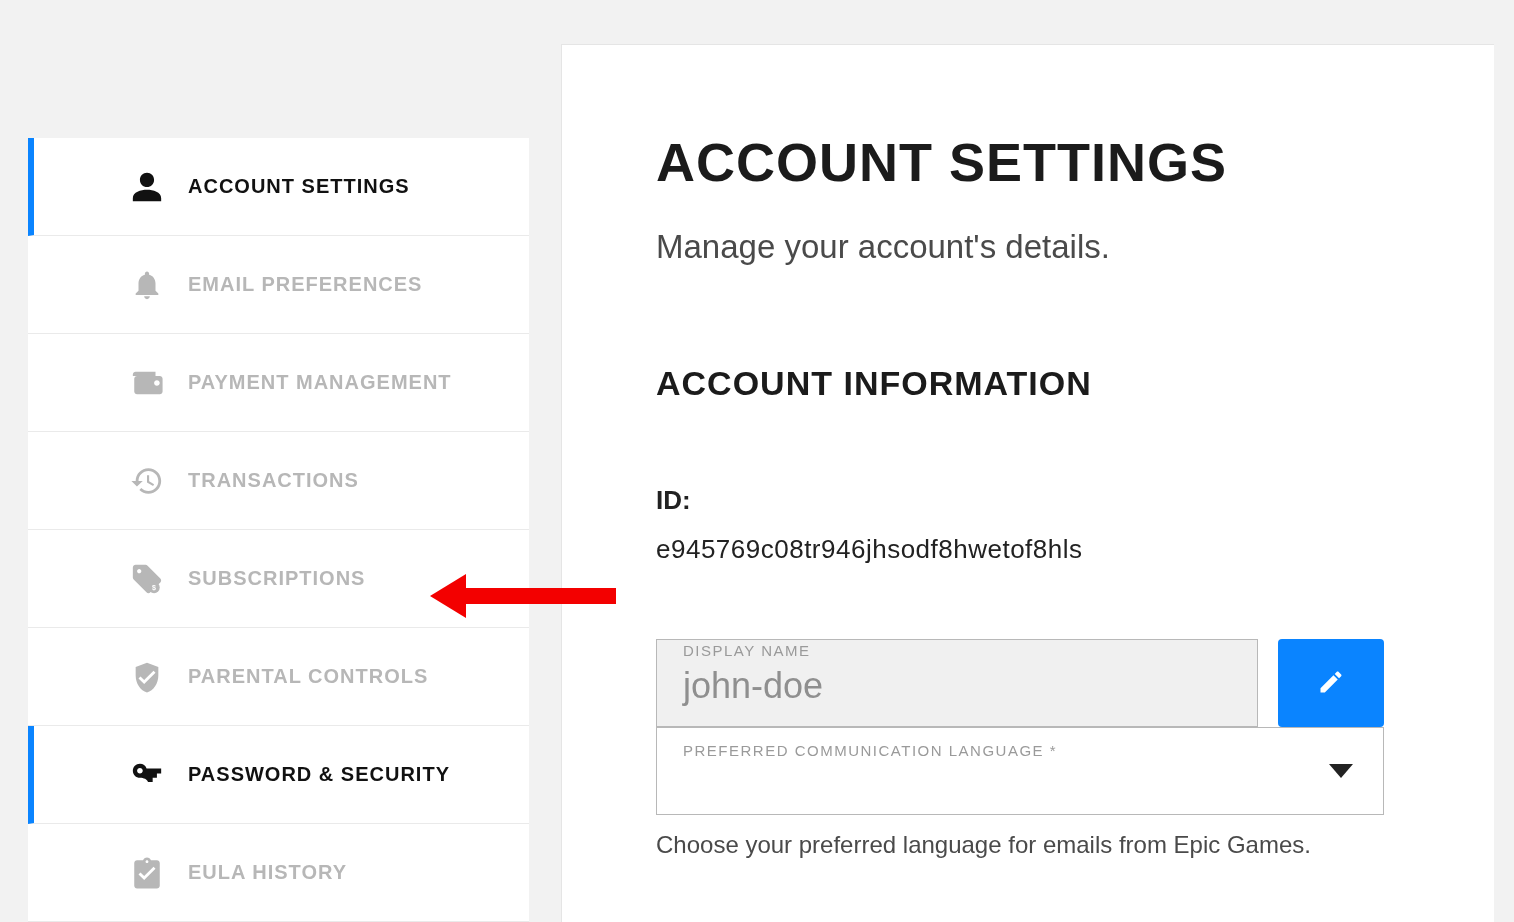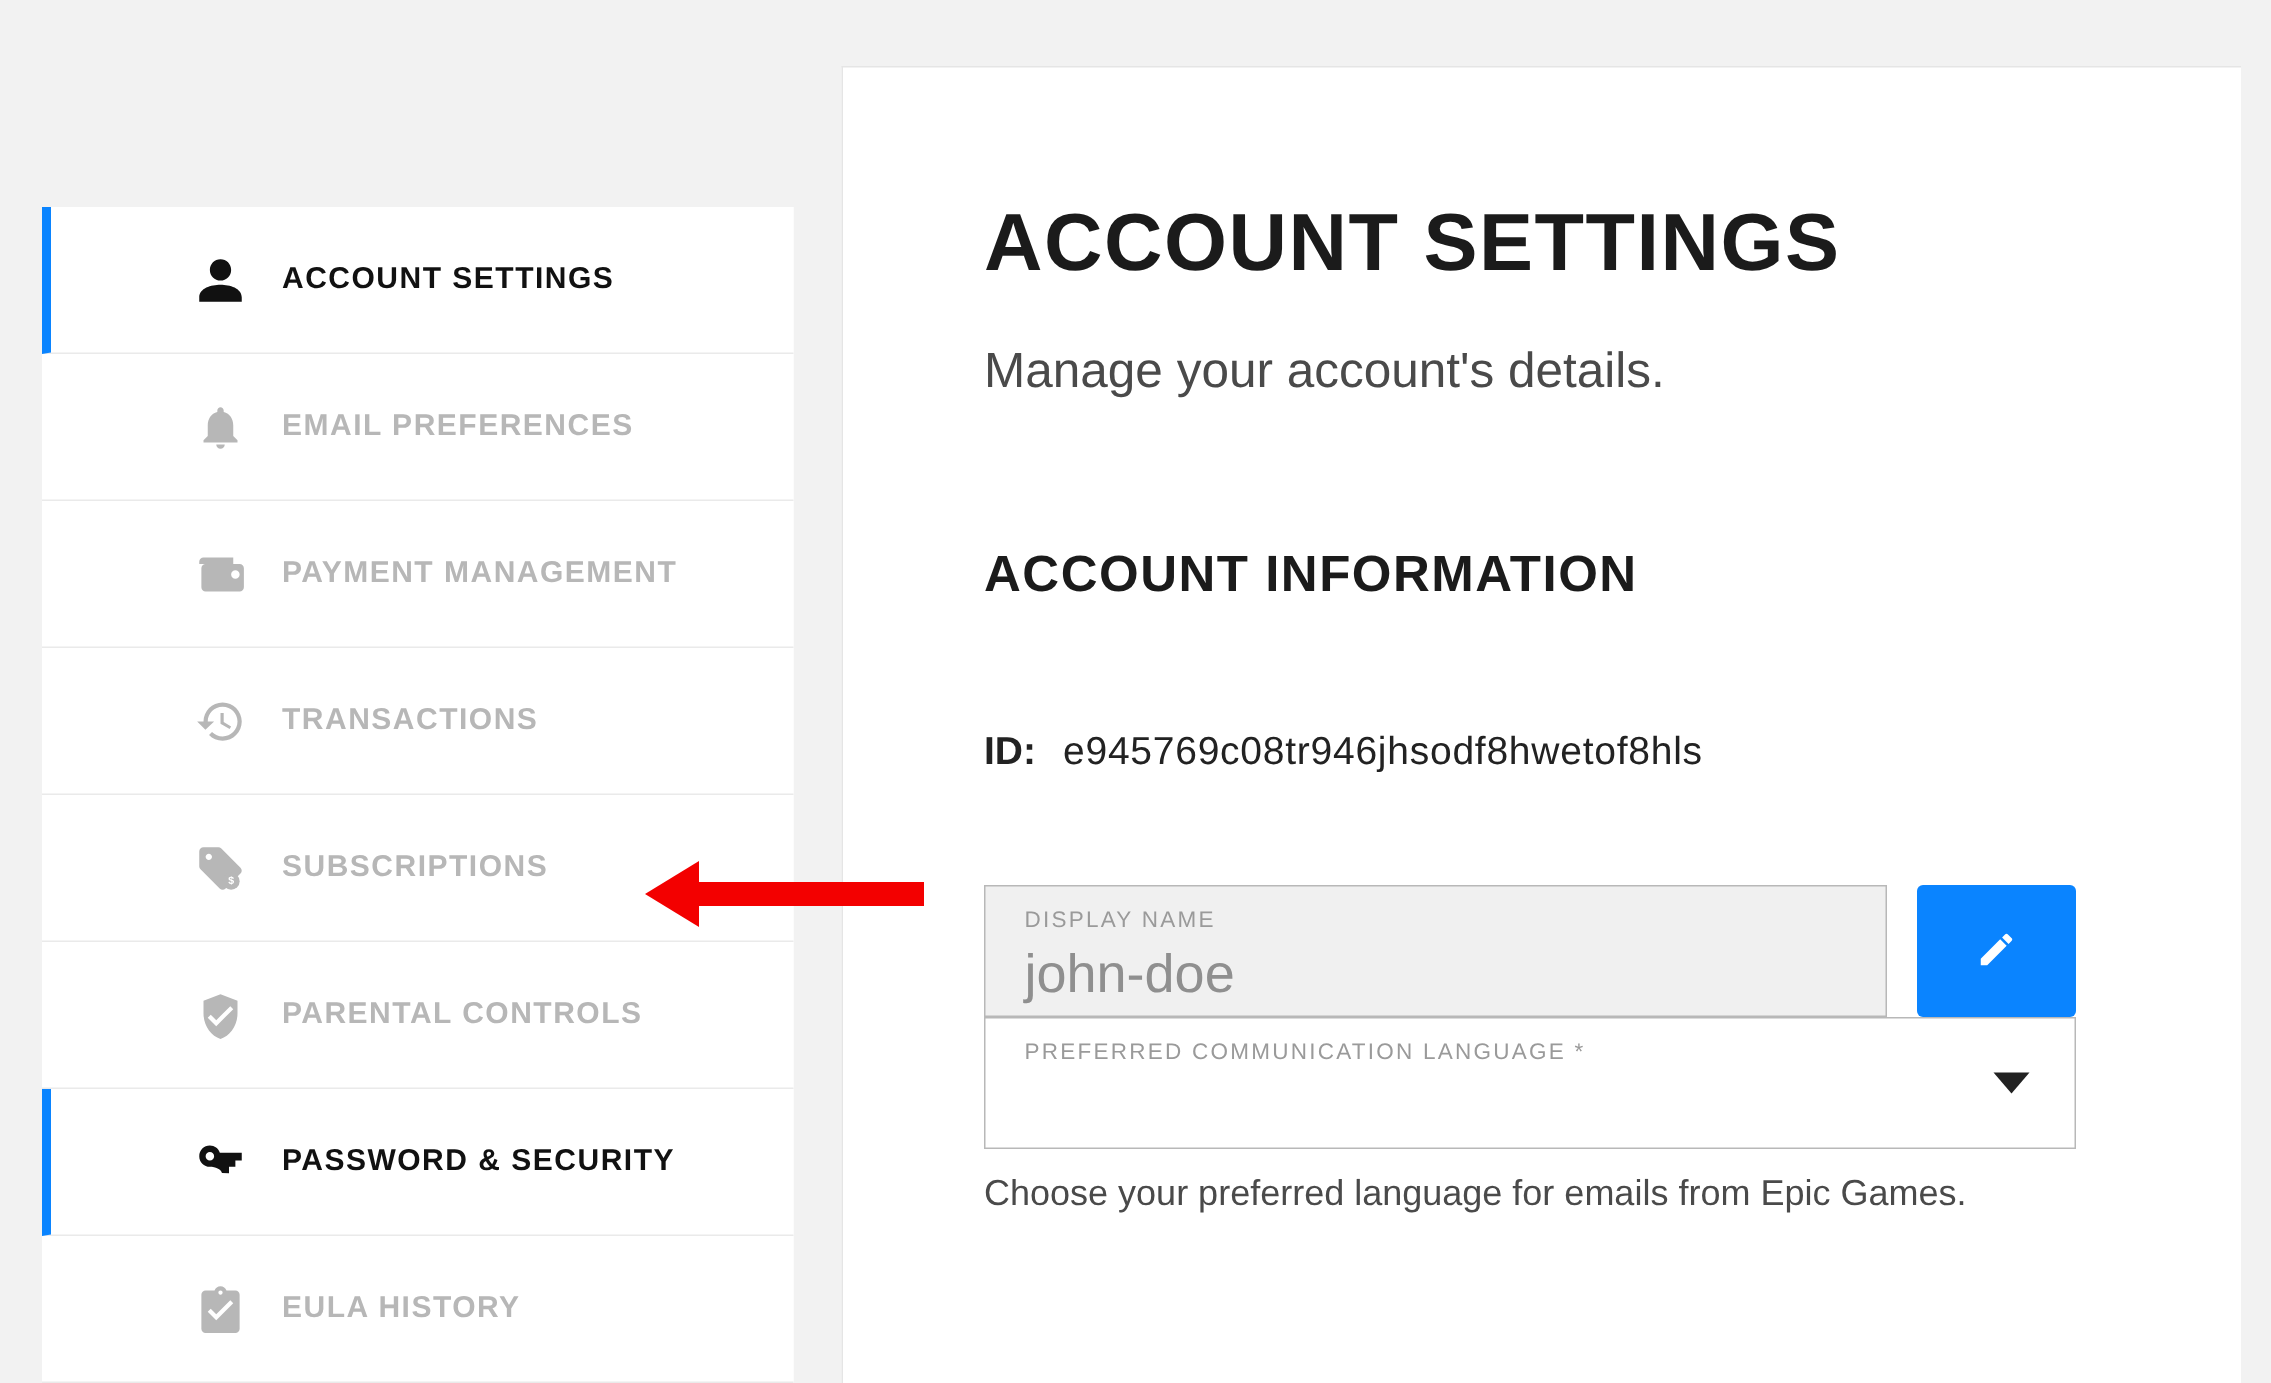--- a/index.html
+++ b/index.html
@@ -86,38 +86,39 @@
     color: #1b1b1b;
     margin-top: 98px;
   }
   .id-row {
     display: flex;
     align-items: baseline;
     gap: 18px;
     margin-top: 82px;
     font-size: 26px;
     color: #222;
+    flex-direction: column;
   }
   .id-row .id-label { font-weight: 800; }
   .id-row .id-value { font-weight: 400; letter-spacing: 0.5px; }
 
   .field-row {
     display: flex;
     align-items: stretch;
     gap: 20px;
     margin-top: 74px;
   }
   .textfield {
     position: relative;
     flex: 0 0 602px;
     width: 602px;
     height: 88px;
     background: #f0f0f0;
     border: 1px solid #b8b8b8;
-    padding: 14px 26px 10px 26px;
+    padding: 2px 26px 10px 26px;
   }
   .textfield .float-label {
     font-size: 15px;
     letter-spacing: 1.5px;
     color: #9a9a9a;
   }
   .textfield .value {
     font-size: 36px;
     color: #8f8f8f;
     margin-top: 6px;

